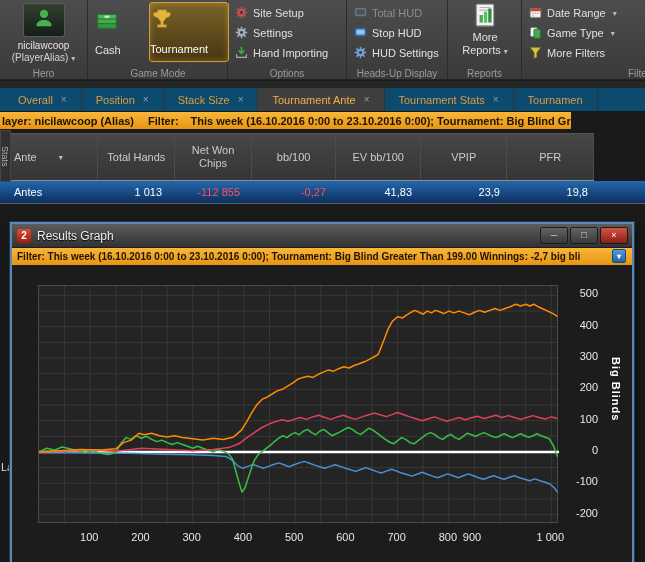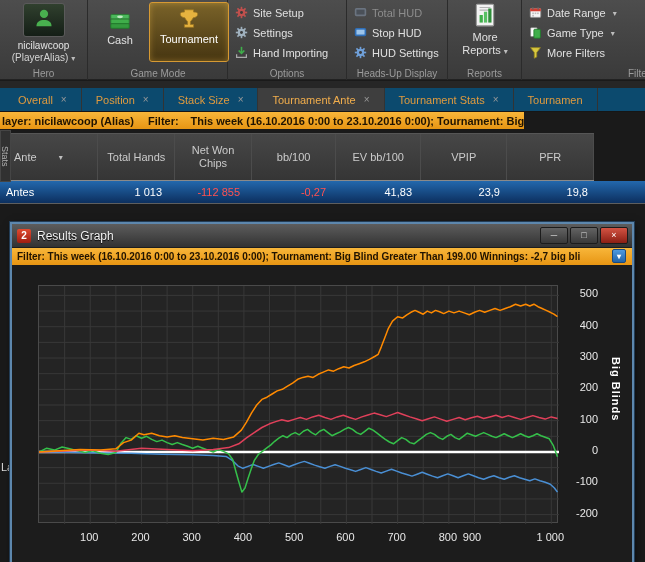--- a/index.html
+++ b/index.html
@@ -15,21 +15,21 @@
   .g-hud{left:347px;width:101px}.g-reports{left:448px;width:74px}.g-filters{left:522px;width:130px;border-right:none}
   .glabel{position:absolute;bottom:1px;width:100%;text-align:center;font-size:10px;color:#9b9b9b;white-space:nowrap}
   .g-filters .glabel{width:auto;left:106px;text-align:left}
 
   .avatar{position:absolute;left:23px;top:3px;width:42px;height:34px;border:1px solid #5a5a5a;border-radius:3px;
     background:linear-gradient(#30402e,#141e16);display:flex;align-items:center;justify-content:center;cursor:pointer}
   .hero-name{position:absolute;top:40px;width:100%;text-align:center;font-size:10px;color:#e3e3e3;white-space:nowrap}
   .hero-alias{position:absolute;top:52px;width:100%;text-align:center;font-size:10px;color:#d5d5d5;white-space:nowrap}
   .hero-alias .arr{font-size:8px;color:#bbb}
 
-  .bigbtn{position:absolute;display:flex;flex-direction:column;align-items:center;gap:0;padding-top:4px;
+  .bigbtn{position:absolute;display:flex;flex-direction:column;align-items:flex-start;gap:10px;padding-top:4px;
     font-size:11px;color:#e2e2e2;border:1px solid transparent;border-radius:3px;cursor:pointer}
   .bigbtn.cash{left:5px;top:3px;width:52px;height:58px}
   .bigbtn.tournament{left:60px;top:2px;width:80px;height:60px;color:#fff;
     background:linear-gradient(#7a6329,#463511);border-color:#d79a33;box-shadow:inset 0 0 6px rgba(255,200,80,.35)}
 
   .opt-row{position:absolute;left:7px;height:18px;display:flex;align-items:center;gap:5px;
     font-size:11px;color:#e0e0e0;white-space:nowrap;cursor:pointer}
   .r1{top:4px}.r2{top:24px}.r3{top:44px}
   .opt-row .arr{font-size:8px;color:#bdbdbd;margin-left:2px}
   .opt-row.dimmed{color:#8d8d8d}
@@ -41,42 +41,42 @@
 
   
   .gapstrip{position:absolute;left:0;top:81px;width:645px;height:7px;background:#262626}
   .tabbar{position:absolute;left:0;top:88px;width:645px;height:24px;background:#0c4a6e;display:flex;padding-left:4px;border-bottom:1px solid #161616}
   .tab{display:flex;align-items:center;gap:8px;padding:0 14px;font-size:11px;color:#e09a3e;
     border-right:1px solid #333;white-space:nowrap;cursor:pointer}
   .tab.active{background:#3e3e3e;color:#f2ae4c}
   .tab .x{color:#9a9a9a;font-size:10px}
 
   
-  .filterbar{position:absolute;left:0;top:112px;width:524px;height:17px;
+  .filterbar{position:absolute;left:0;top:112px;width:571px;height:17px;
     background:linear-gradient(#f8b63a,#e79513);color:#201300;font-size:11px;font-weight:bold;
     display:flex;align-items:center;white-space:nowrap;overflow:hidden;padding-left:2px}
   .filterbar .flabel{margin-left:14px;margin-right:12px}
 
   
   .stats-tab{position:absolute;left:0;top:130px;width:11px;height:52px;background:#313131;border:1px solid #454545;
     color:#b3b3b3;font-size:9px;writing-mode:vertical-rl;text-align:center;z-index:4;cursor:pointer}
   .bg-frag{position:absolute;left:1px;top:461px;color:#ddd;font-size:11px;z-index:1}
 
   
   .thead{position:absolute;left:0;top:133px;width:594px;height:48px;display:flex;
     background:linear-gradient(#474747,#353535);border-top:1px solid #565656;border-bottom:1px solid #8a8a8a}
   .th{display:flex;align-items:center;justify-content:center;text-align:center;color:#cbcbcb;font-size:11px;
     line-height:13px;border-right:1px solid #4c4c4c;padding:2px 4px;cursor:pointer}
   .th.first{justify-content:flex-start;padding-left:14px;gap:22px}
   .th .arr{font-size:8px;color:#c0c0c0}
   .w0{width:100px}.w1{width:78px}.w2{width:78px}.w3{width:86px}.w4{width:86px}.w5{width:88px}.w6{width:88px}
   .trow{position:absolute;left:0;top:181px;width:645px;height:23px;display:flex;
     background:linear-gradient(#2368ad,#0c2f5e);border-bottom:1px solid #5e5e5e;color:#fff;font-size:11px;cursor:pointer}
   .td{display:flex;align-items:center;justify-content:flex-end;padding-right:16px}
-  .td.first{justify-content:flex-start;padding-left:6px;padding-right:0}
+  .td.first{justify-content:flex-start;padding-left:14px;padding-right:0}
   .td.neg{color:#ff5252}
 
   
   .window{position:absolute;left:10px;top:222px;width:624px;height:342px;z-index:5;
     background:#262626;border:2px solid #5d87ad;box-shadow:0 0 0 1px #223c55, 2px 3px 8px rgba(0,0,0,.6)}
   .titlebar{position:relative;height:24px;background:linear-gradient(#5d5d5d,#323232);
     display:flex;align-items:center;padding-left:5px;gap:6px;border-bottom:1px solid #1d1d1d}
   .wicon{width:14px;height:14px;background:linear-gradient(#e04a30,#9e1d10);border-radius:2px;color:#fff;
     font-size:10px;font-weight:bold;text-align:center;line-height:14px}
   .wtitle{color:#f0f0f0;font-size:12px;text-shadow:0 1px 1px #000}

